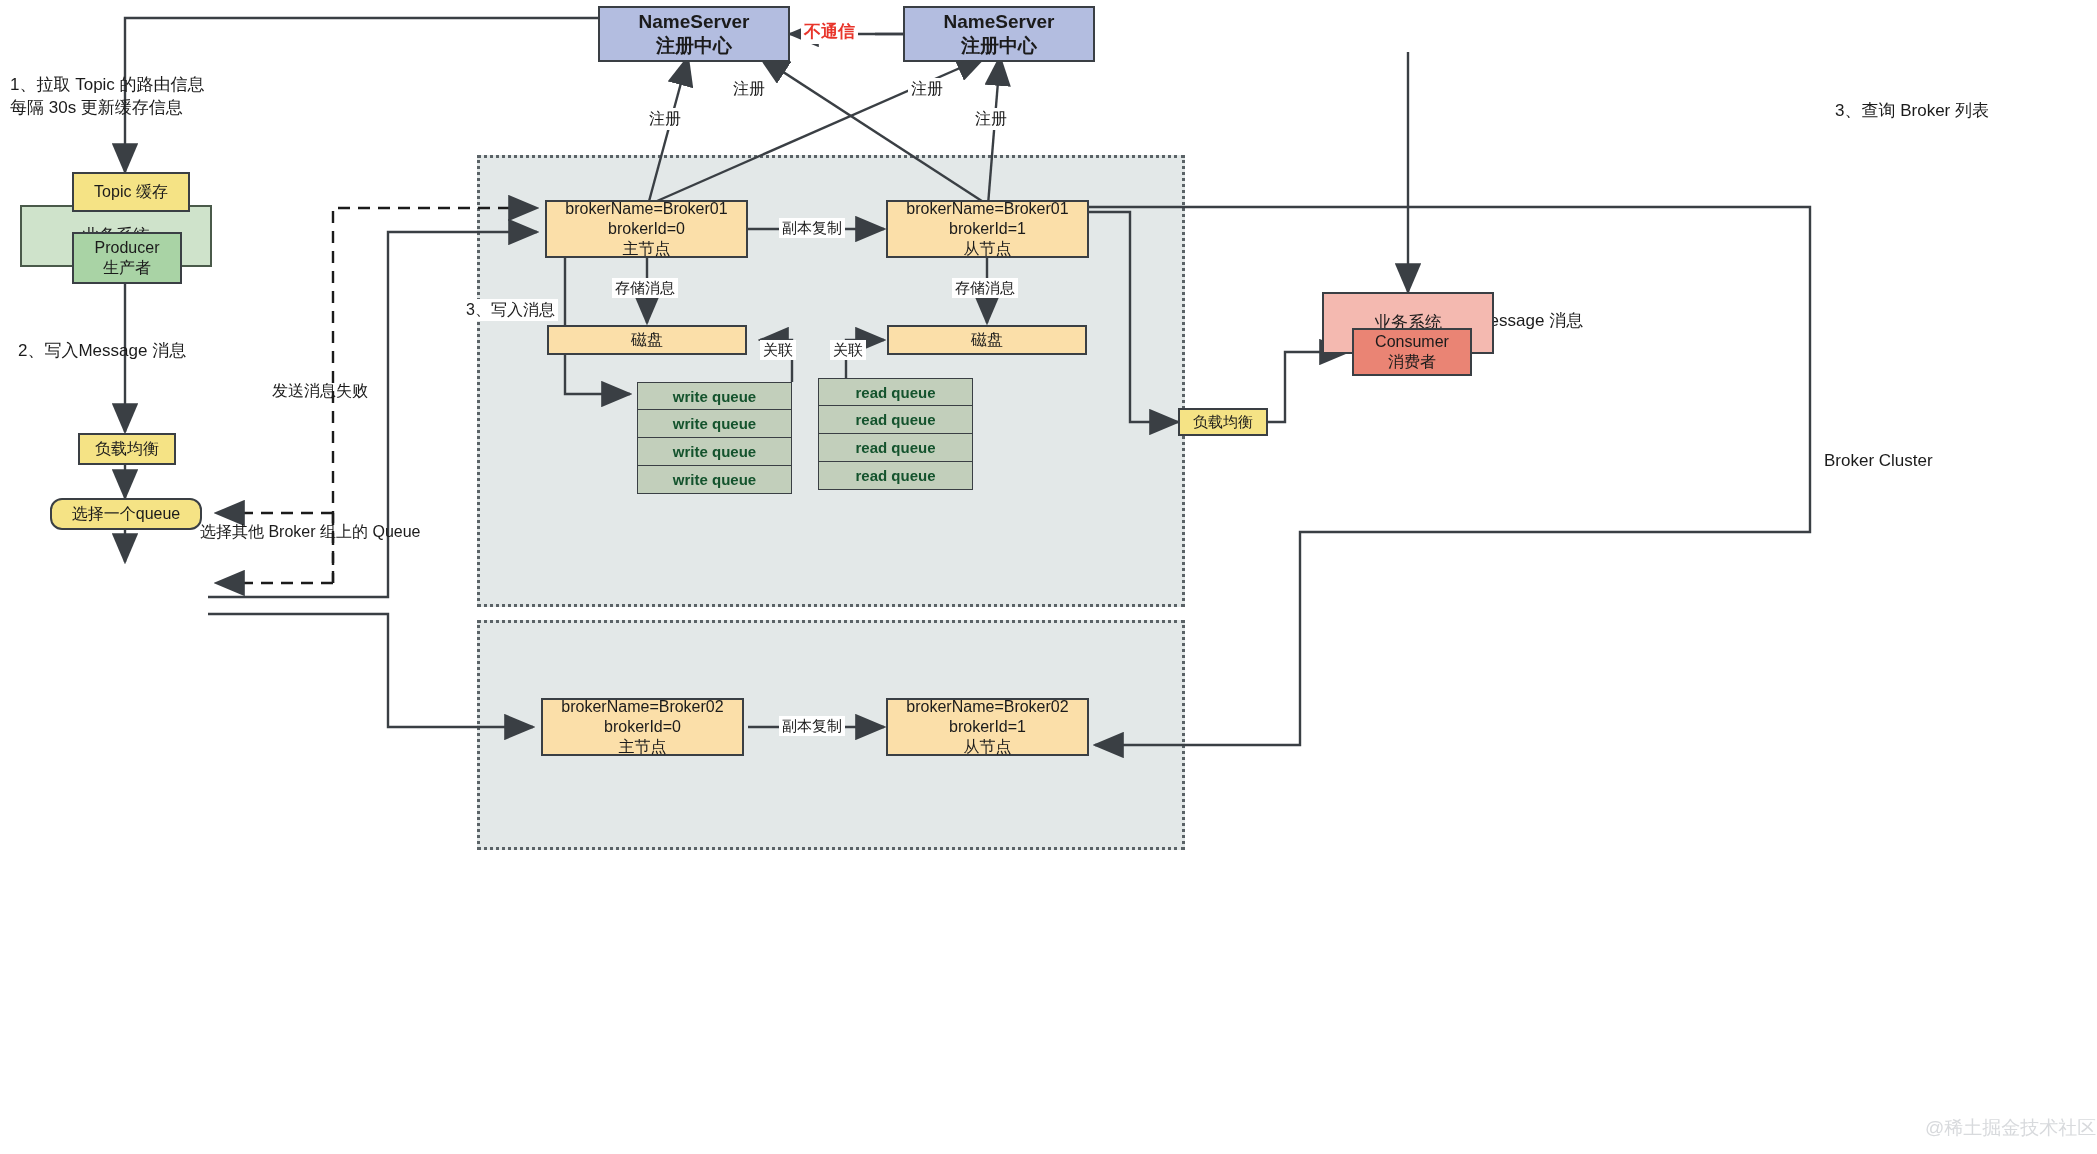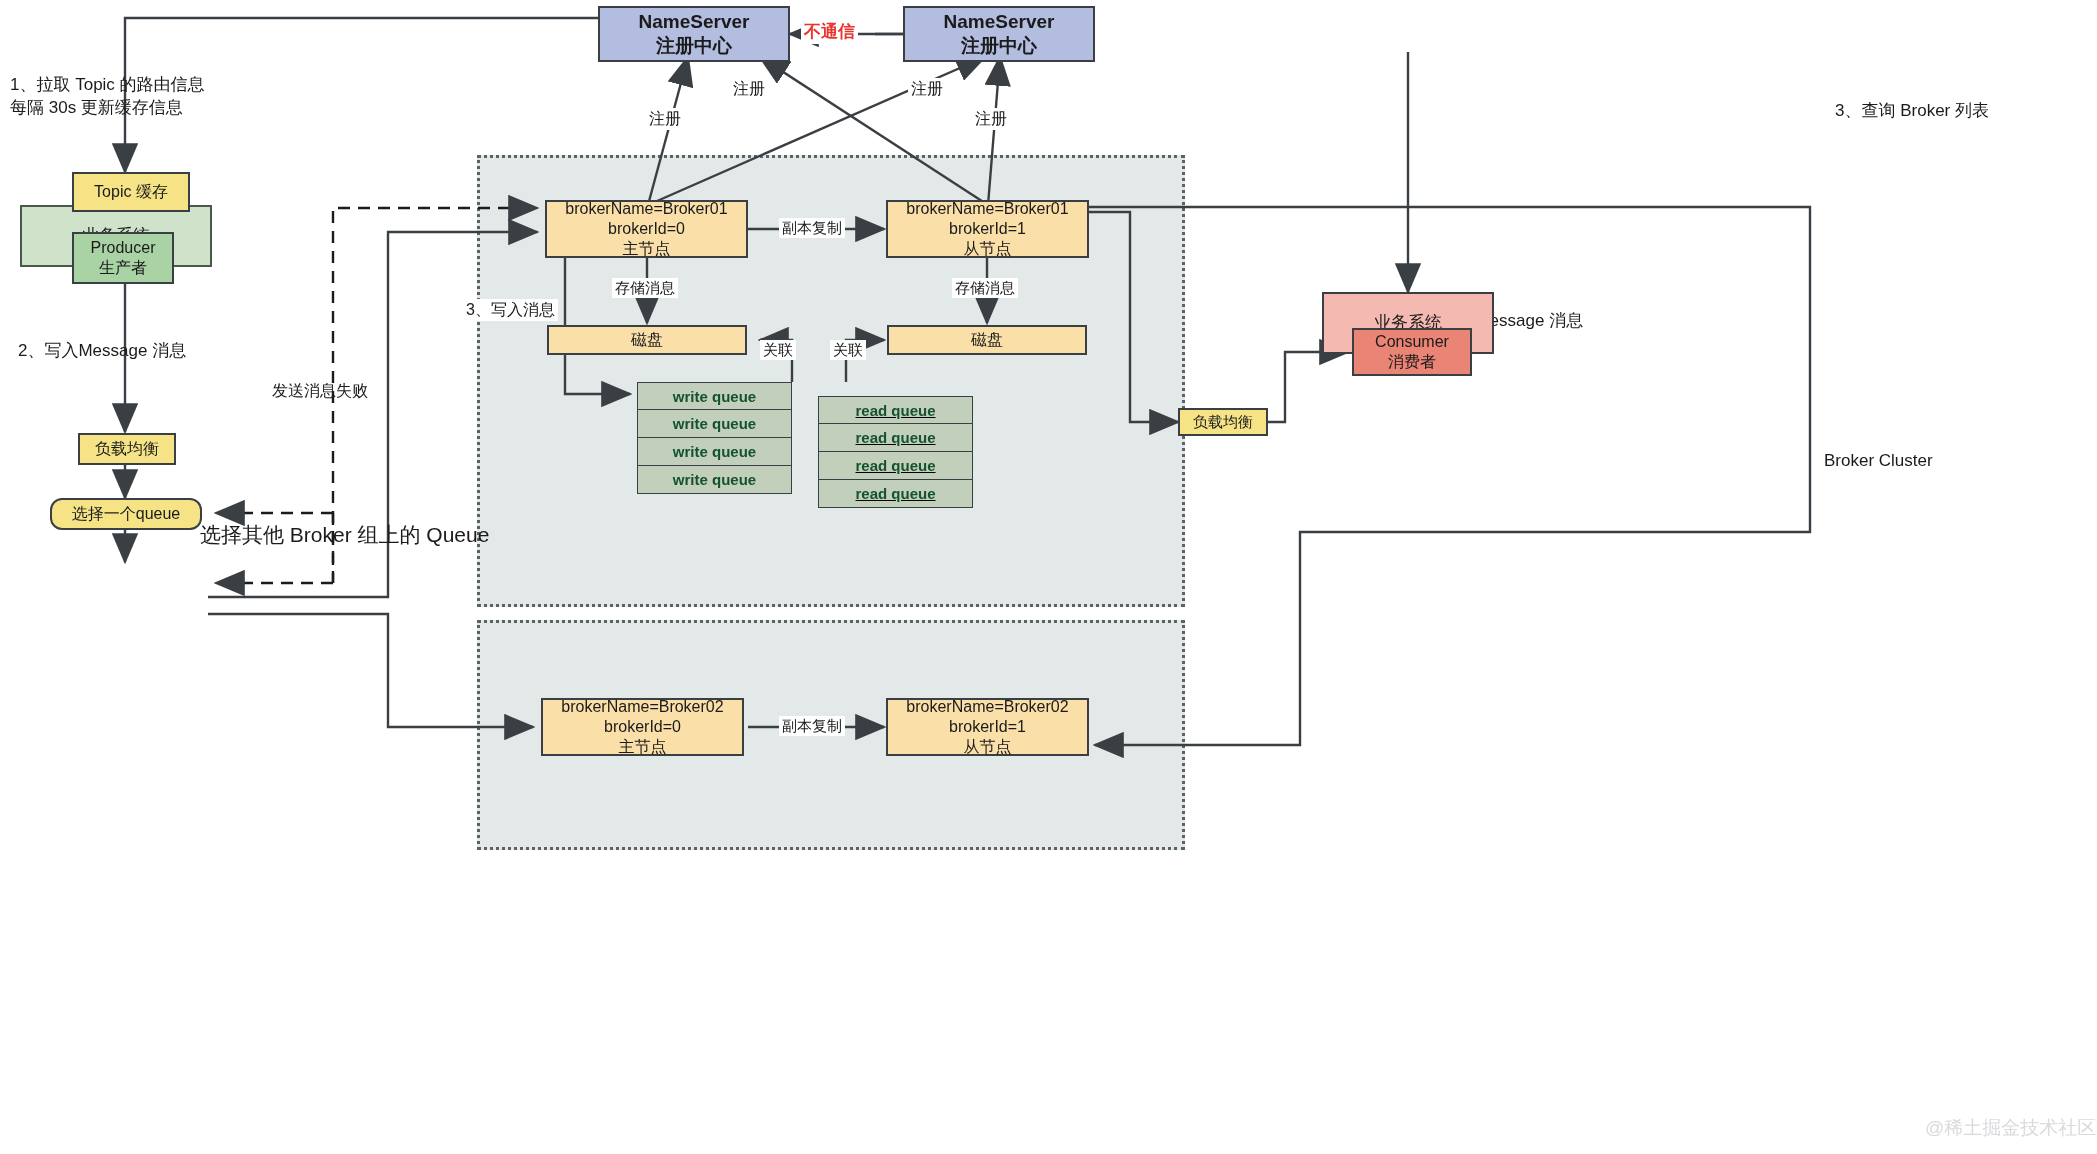--- a/index.html
+++ b/index.html
@@ -119,38 +119,38 @@
 
   <div class="lbl multi" style="left:10px;top:74px;font-size:17px;">1、拉取 Topic 的路由信息
 每隔 30s 更新缓存信息</div>
 
   <div class="node green-outer" style="left:20px;top:205px;width:192px;height:62px;font-size:17px;">
     <span class="b">业务系统</span>
   </div>
   <div class="node yellow" style="left:72px;top:172px;width:118px;height:40px;font-size:16px;">
     <span>Topic 缓存</span>
   </div>
-  <div class="node green-inner" style="left:72px;top:232px;width:102px;height:52px;font-size:16px;">
+  <div class="node green-inner" style="left:72px;top:232px;width:110px;height:52px;font-size:16px;">
     <span>Producer</span>
     <span>生产者</span>
   </div>
 
   <div class="lbl" style="left:18px;top:340px;font-size:17px;">2、写入Message 消息</div>
 
   <div class="node yellow" style="left:78px;top:433px;width:98px;height:32px;font-size:16px;">
     <span>负载均衡</span>
   </div>
 
   <div class="node yellow" style="left:50px;top:498px;width:152px;height:32px;font-size:16px;border-radius:12px;">
     <span>选择一个queue</span>
   </div>
 
 
   <div class="lbl" style="left:272px;top:380px;font-size:16px;">发送消息失败</div>
-  <div class="lbl" style="left:200px;top:521px;font-size:21px;">选择其他 Broker 组上的 Queue</div>
+  <div class="lbl" style="left:200px;top:521px;font-size:16px;">选择其他 Broker 组上的 Queue</div>
 
   <div class="node orange" style="left:545px;top:200px;width:203px;height:58px;font-size:16px;">
     <span>brokerName=Broker01</span>
     <span>brokerId=0</span>
     <span class="b">主节点</span>
   </div>
   <div class="node orange" style="left:886px;top:200px;width:203px;height:58px;font-size:16px;">
     <span>brokerName=Broker01</span>
     <span>brokerId=1</span>
     <span class="b">从节点</span>
@@ -180,21 +180,21 @@
         <span>write queue</span>
       </div>
     <div class="queue" style="width:155px;height:28px;font-size:15px;border-top:none;">
         <span>write queue</span>
       </div>
     <div class="queue" style="width:155px;height:28px;font-size:15px;border-top:none;">
         <span>write queue</span>
       </div>
   </div>
 
-  <div style="position:absolute;left:818px;top:396px;text-decoration:underline;">
+  <div style="position:absolute;left:818px;top:378px;">
     <div class="queue" style="width:155px;height:28px;font-size:15px;">
         <span>read queue</span>
       </div>
     <div class="queue" style="width:155px;height:28px;font-size:15px;border-top:none;">
         <span>read queue</span>
       </div>
     <div class="queue" style="width:155px;height:28px;font-size:15px;border-top:none;">
         <span>read queue</span>
       </div>
     <div class="queue" style="width:155px;height:28px;font-size:15px;border-top:none;">

